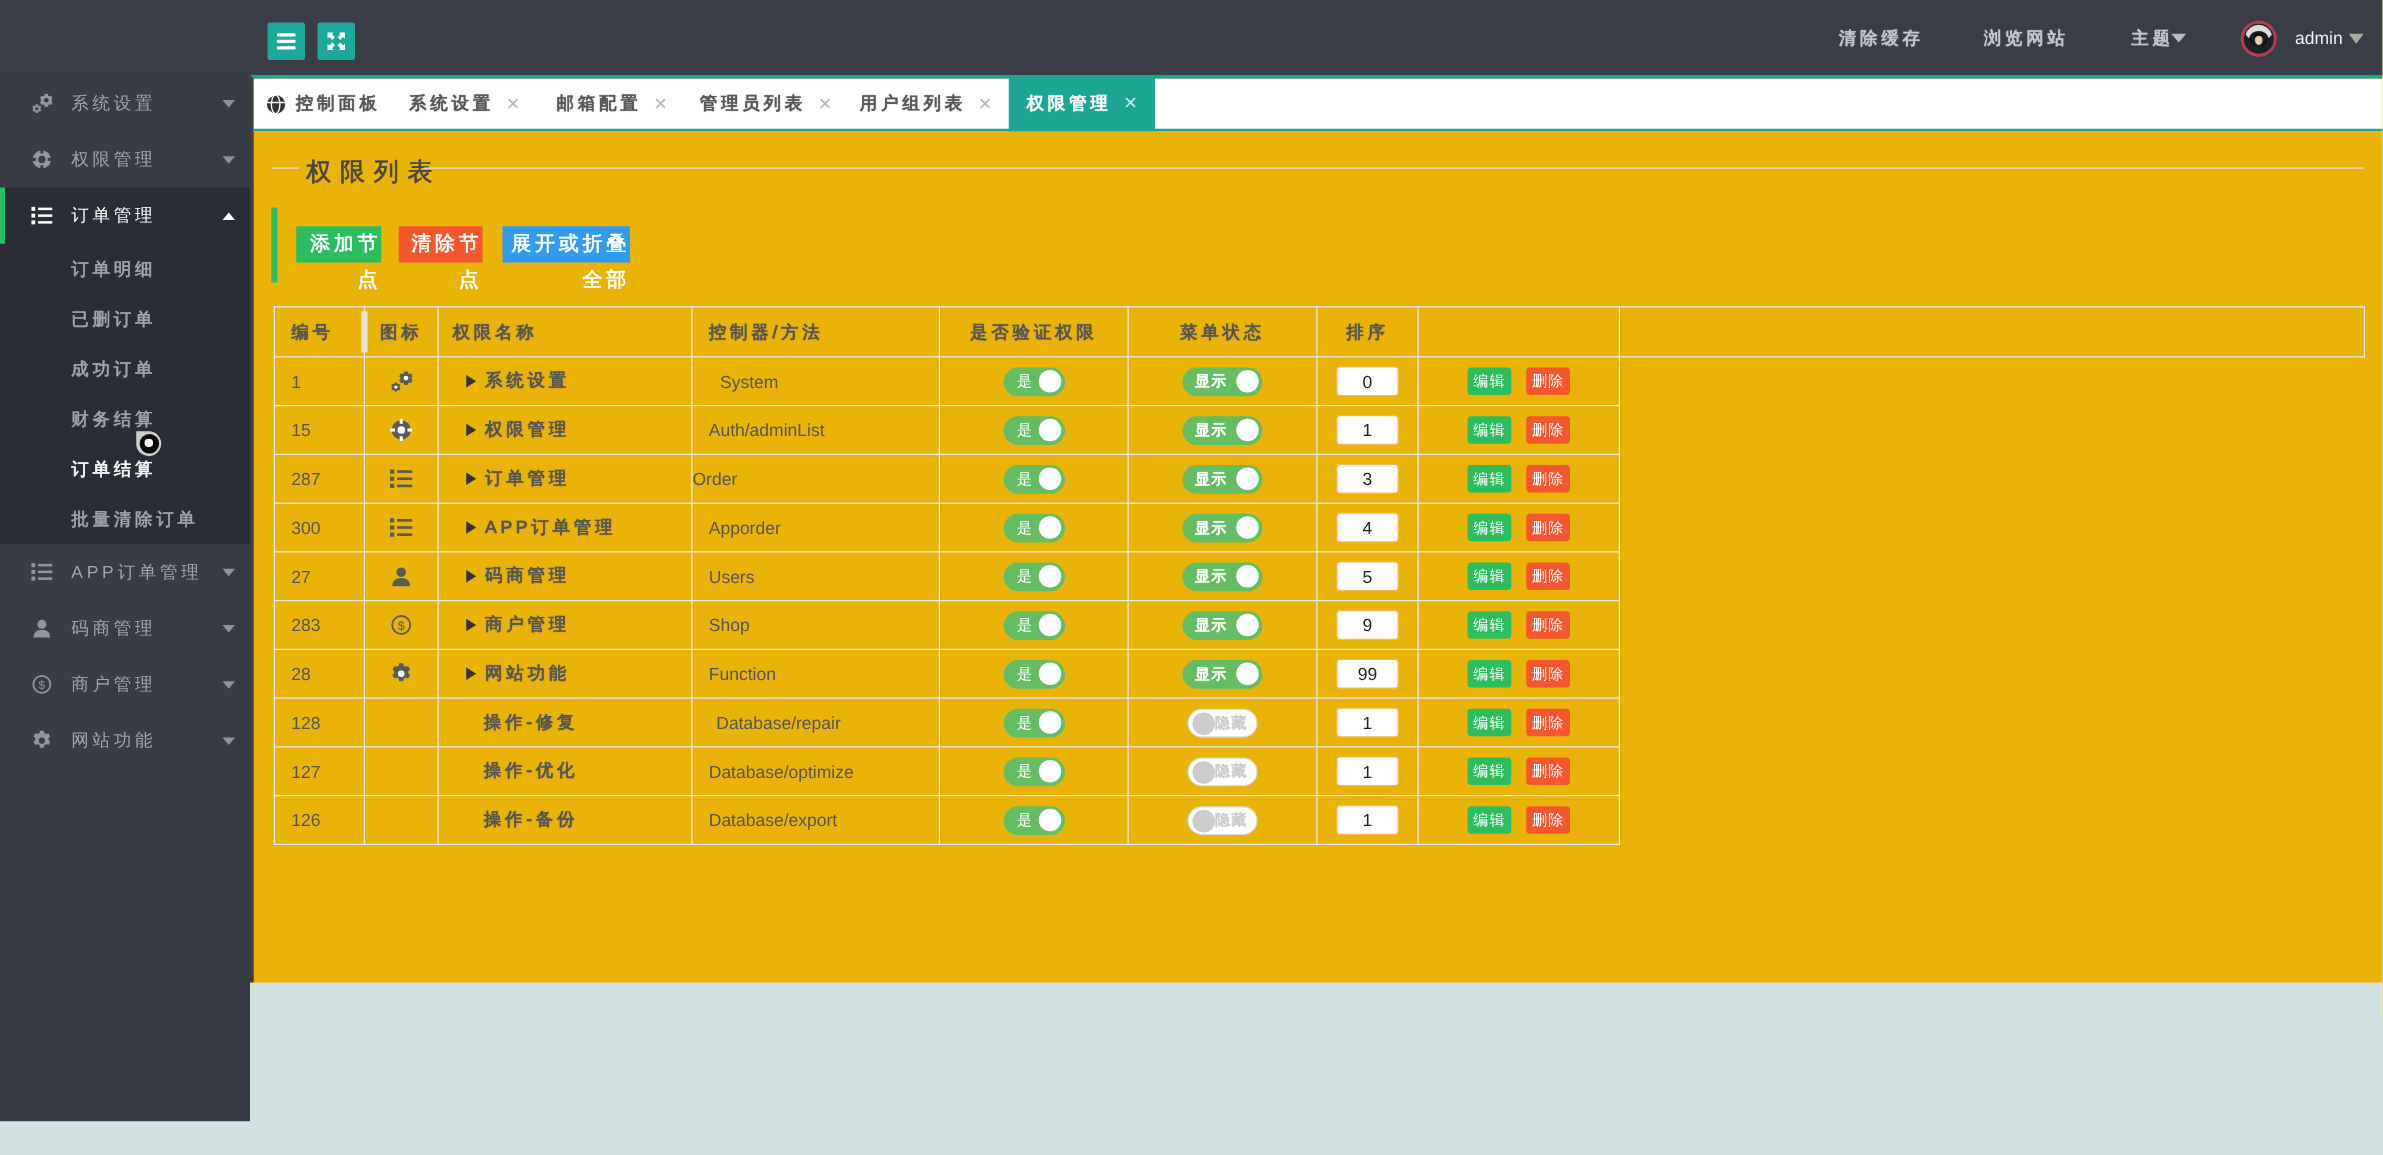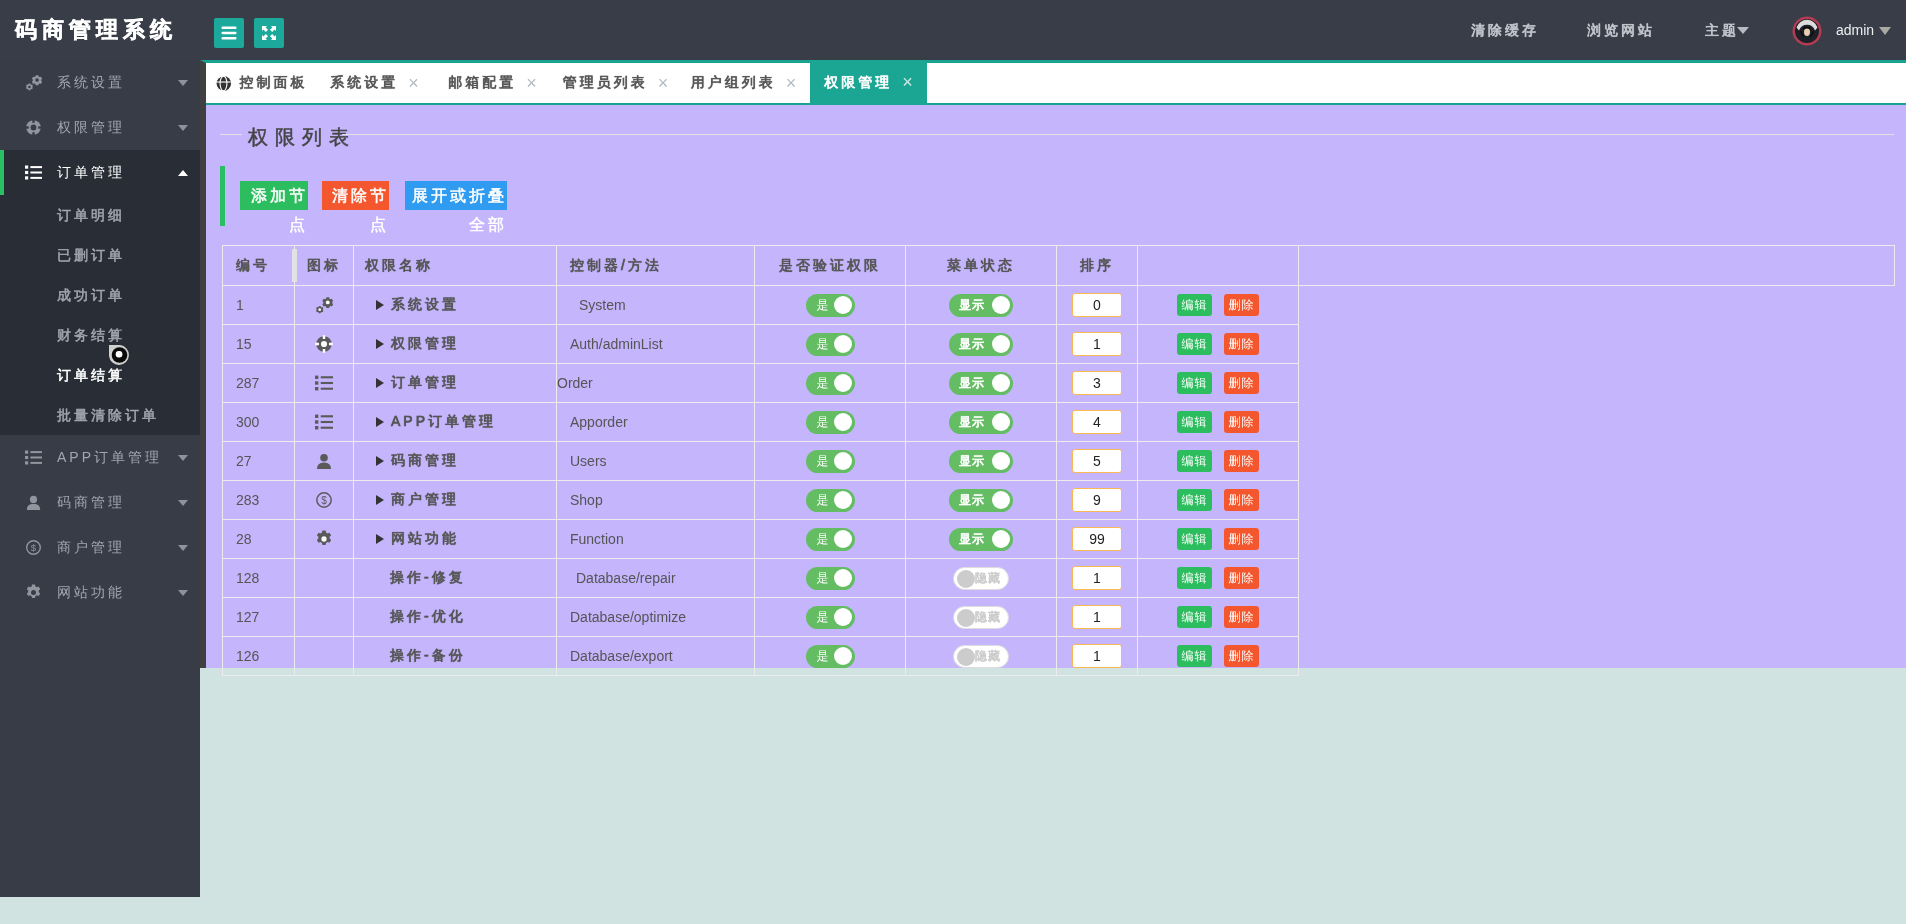--- a/index.html
+++ b/index.html
@@ -21,21 +21,21 @@
 .mitem .ico{position:absolute;left:25px;top:14px;width:17px;height:17px}
 .mitem .car{position:absolute;right:12px;top:20px;width:0;height:0;border-left:5px solid transparent;border-right:5px solid transparent;border-top:6px solid #8d939b}
 .mitem.active{background:#282d36;color:#fff;border-left:4px solid #2abf62}
 .mitem.active .ico{left:21px}
 .mitem.active .txt{left:53px}
 .mitem.active .car{border-top:none;border-bottom:6px solid #fff}
 #submenu{background:#282d36}
 .smitem{height:40px;line-height:40px;color:#a0a7af;font-size:14px;padding-left:57px;letter-spacing:3px}
 .smitem.hov{color:#fff}
 
-#content{position:absolute;left:200px;top:60px;width:1706px;height:608px;background:#c4b5fd;border-left:6px solid #404040;border-top:3px solid #19a291}
+#content{position:absolute;left:200px;top:60px;width:1706px;height:726px;background:#eab308;border-left:3px solid #404040;border-top:3px solid #19a291}
 #tabbar{position:absolute;left:0;top:0;width:1704px;height:42px;background:#fff;border-bottom:2px solid #19a291}
 .tab{position:absolute;top:0;height:40px;display:flex;align-items:center;justify-content:center;font-size:14px;color:#555}
 .tab .x{color:#b3bac0;font-size:18px;margin-left:10px;font-weight:300}
 .tab.active{top:-3px;height:45px;background:#1ba593;color:#fff}
 .tab.active .x{color:#cdeae4}
 
 #heading{position:absolute;left:42px;top:61px;font-size:20px;color:#454545;letter-spacing:7px}
 .hline{position:absolute;top:71px;height:1px;background:#e2e2e2}
 
 #greenbar{position:absolute;left:14px;top:103px;width:5px;height:60px;background:#2abf62}
@@ -69,21 +69,20 @@
 .sinp{display:inline-block;width:50px;height:24px;border:1px solid #f9b851;border-radius:3px;background:#fff;color:#222;font-size:14px;line-height:22px;text-align:center;vertical-align:middle}
 
 .abtn{display:inline-block;width:35px;height:22px;border-radius:3px;color:#fff;font-size:12px;line-height:22px;text-align:center;vertical-align:middle;letter-spacing:1px}
 .abtn.e{background:#2cbd5e;margin-right:12px}
 .abtn.d{background:#f4572e}
 svg{display:block}
 </style>
 </head>
 <body>
 <div id="navbar">
-  <div id="brand">码商管理系统</div>
   <div class="sq" id="sq1">
       <svg width="30" height="30">
         <g fill="#fff">
           <rect x="7.5" y="8.5" width="15" height="2.6" rx="1"></rect>
           <rect x="7.5" y="13.7" width="15" height="2.6" rx="1"></rect>
           <rect x="7.5" y="18.9" width="15" height="2.6" rx="1"></rect>
         </g>
       </svg>
     </div>
   <div class="sq" id="sq2">

